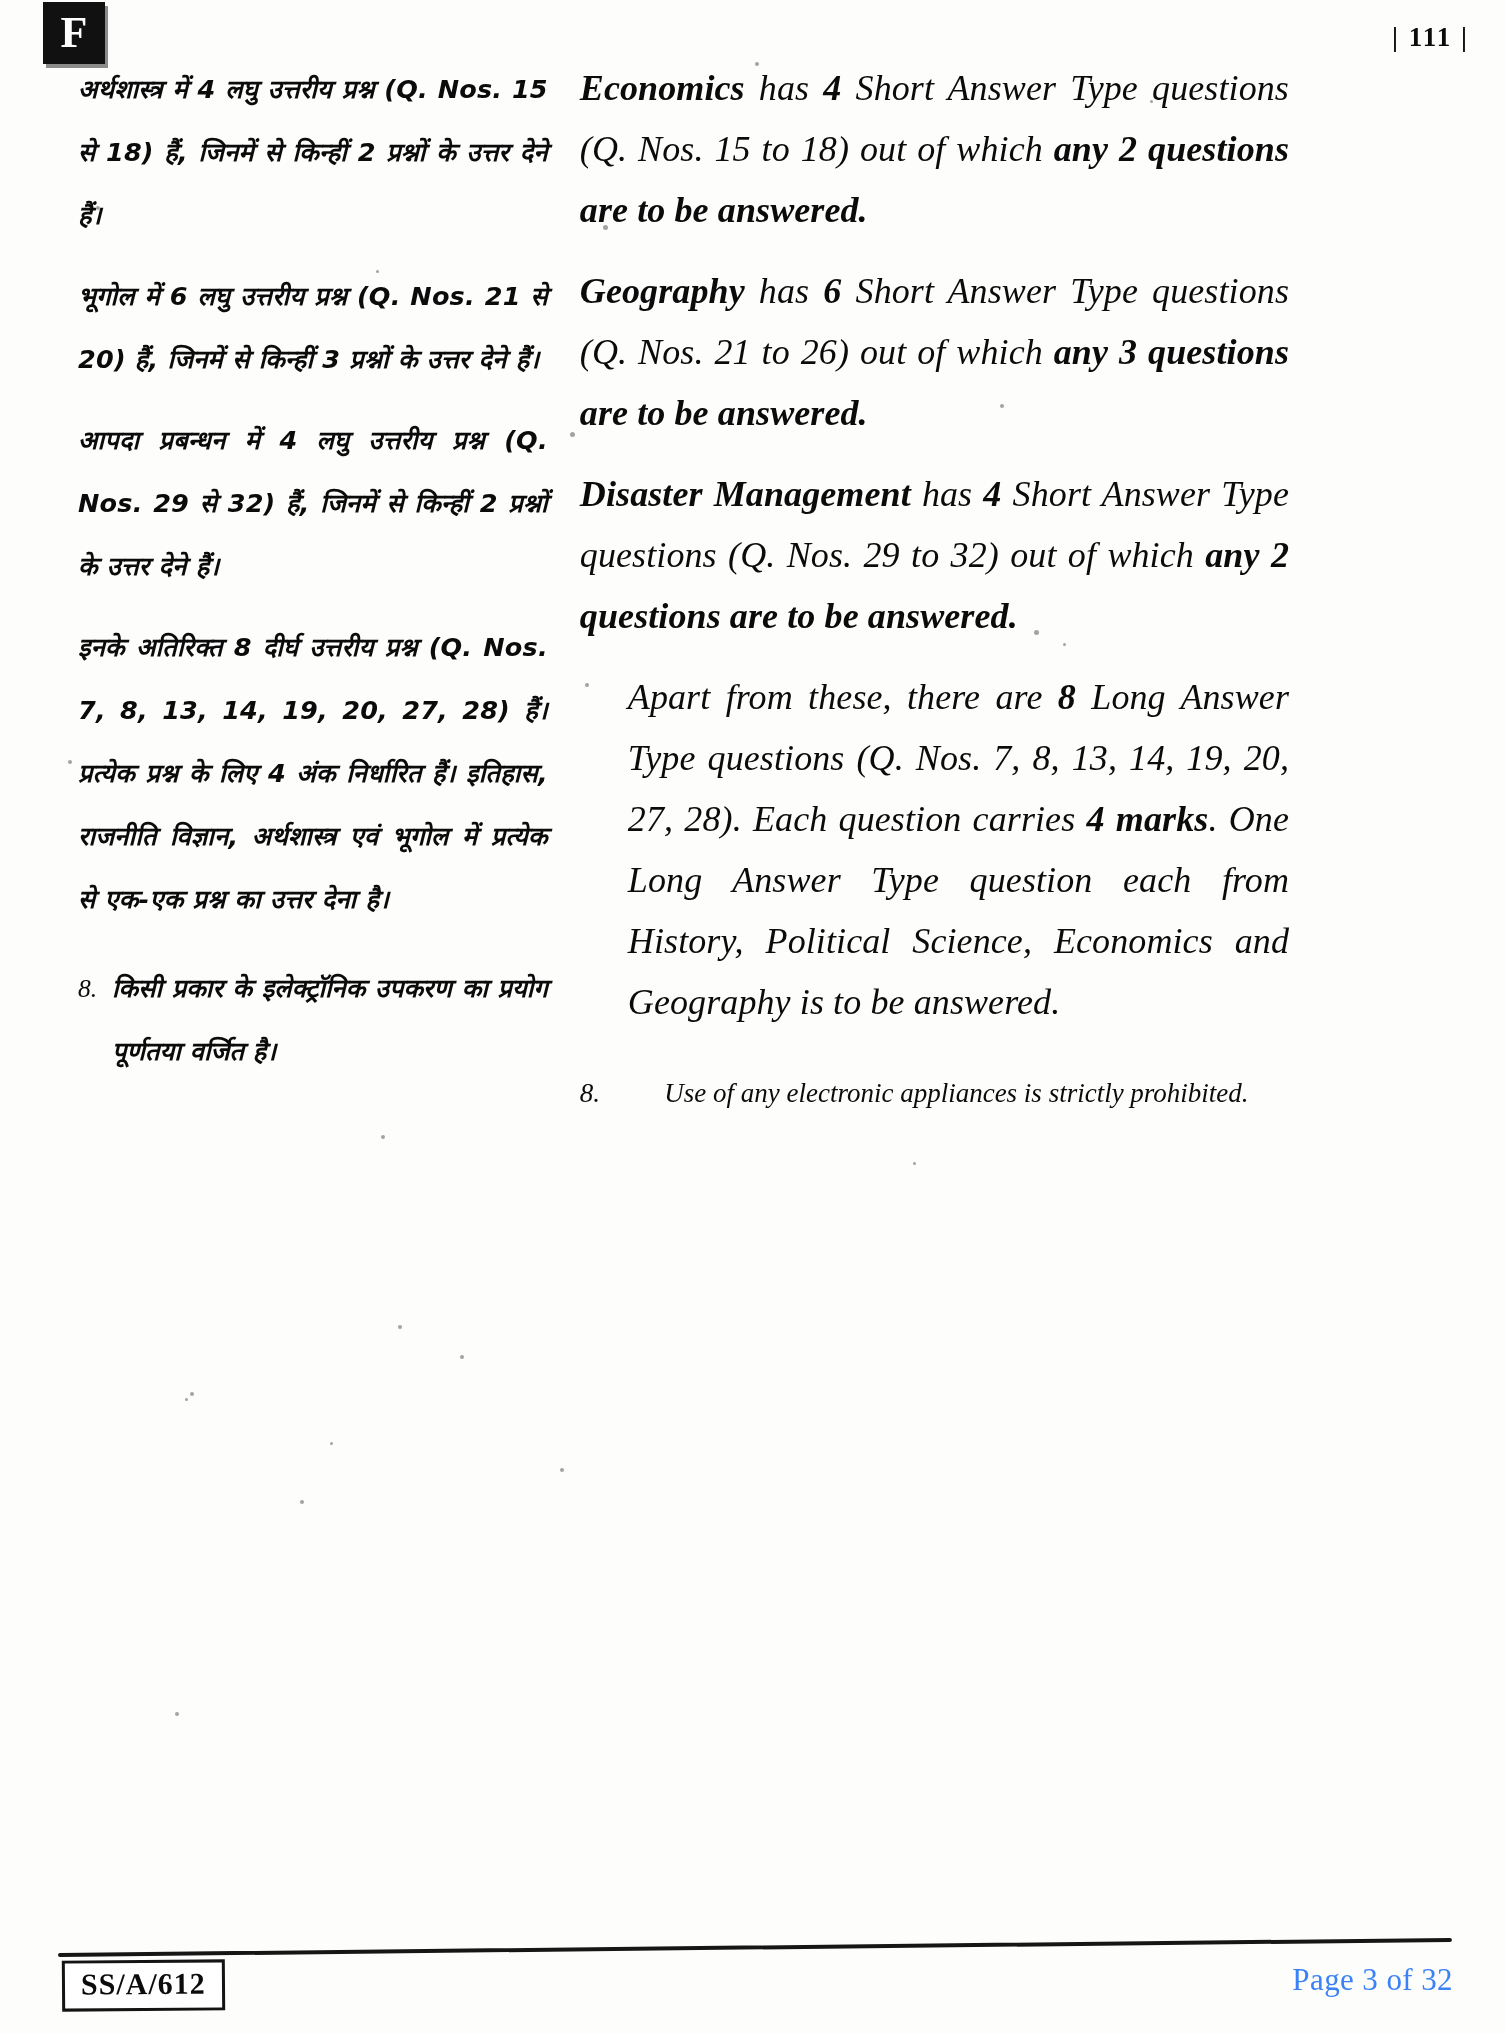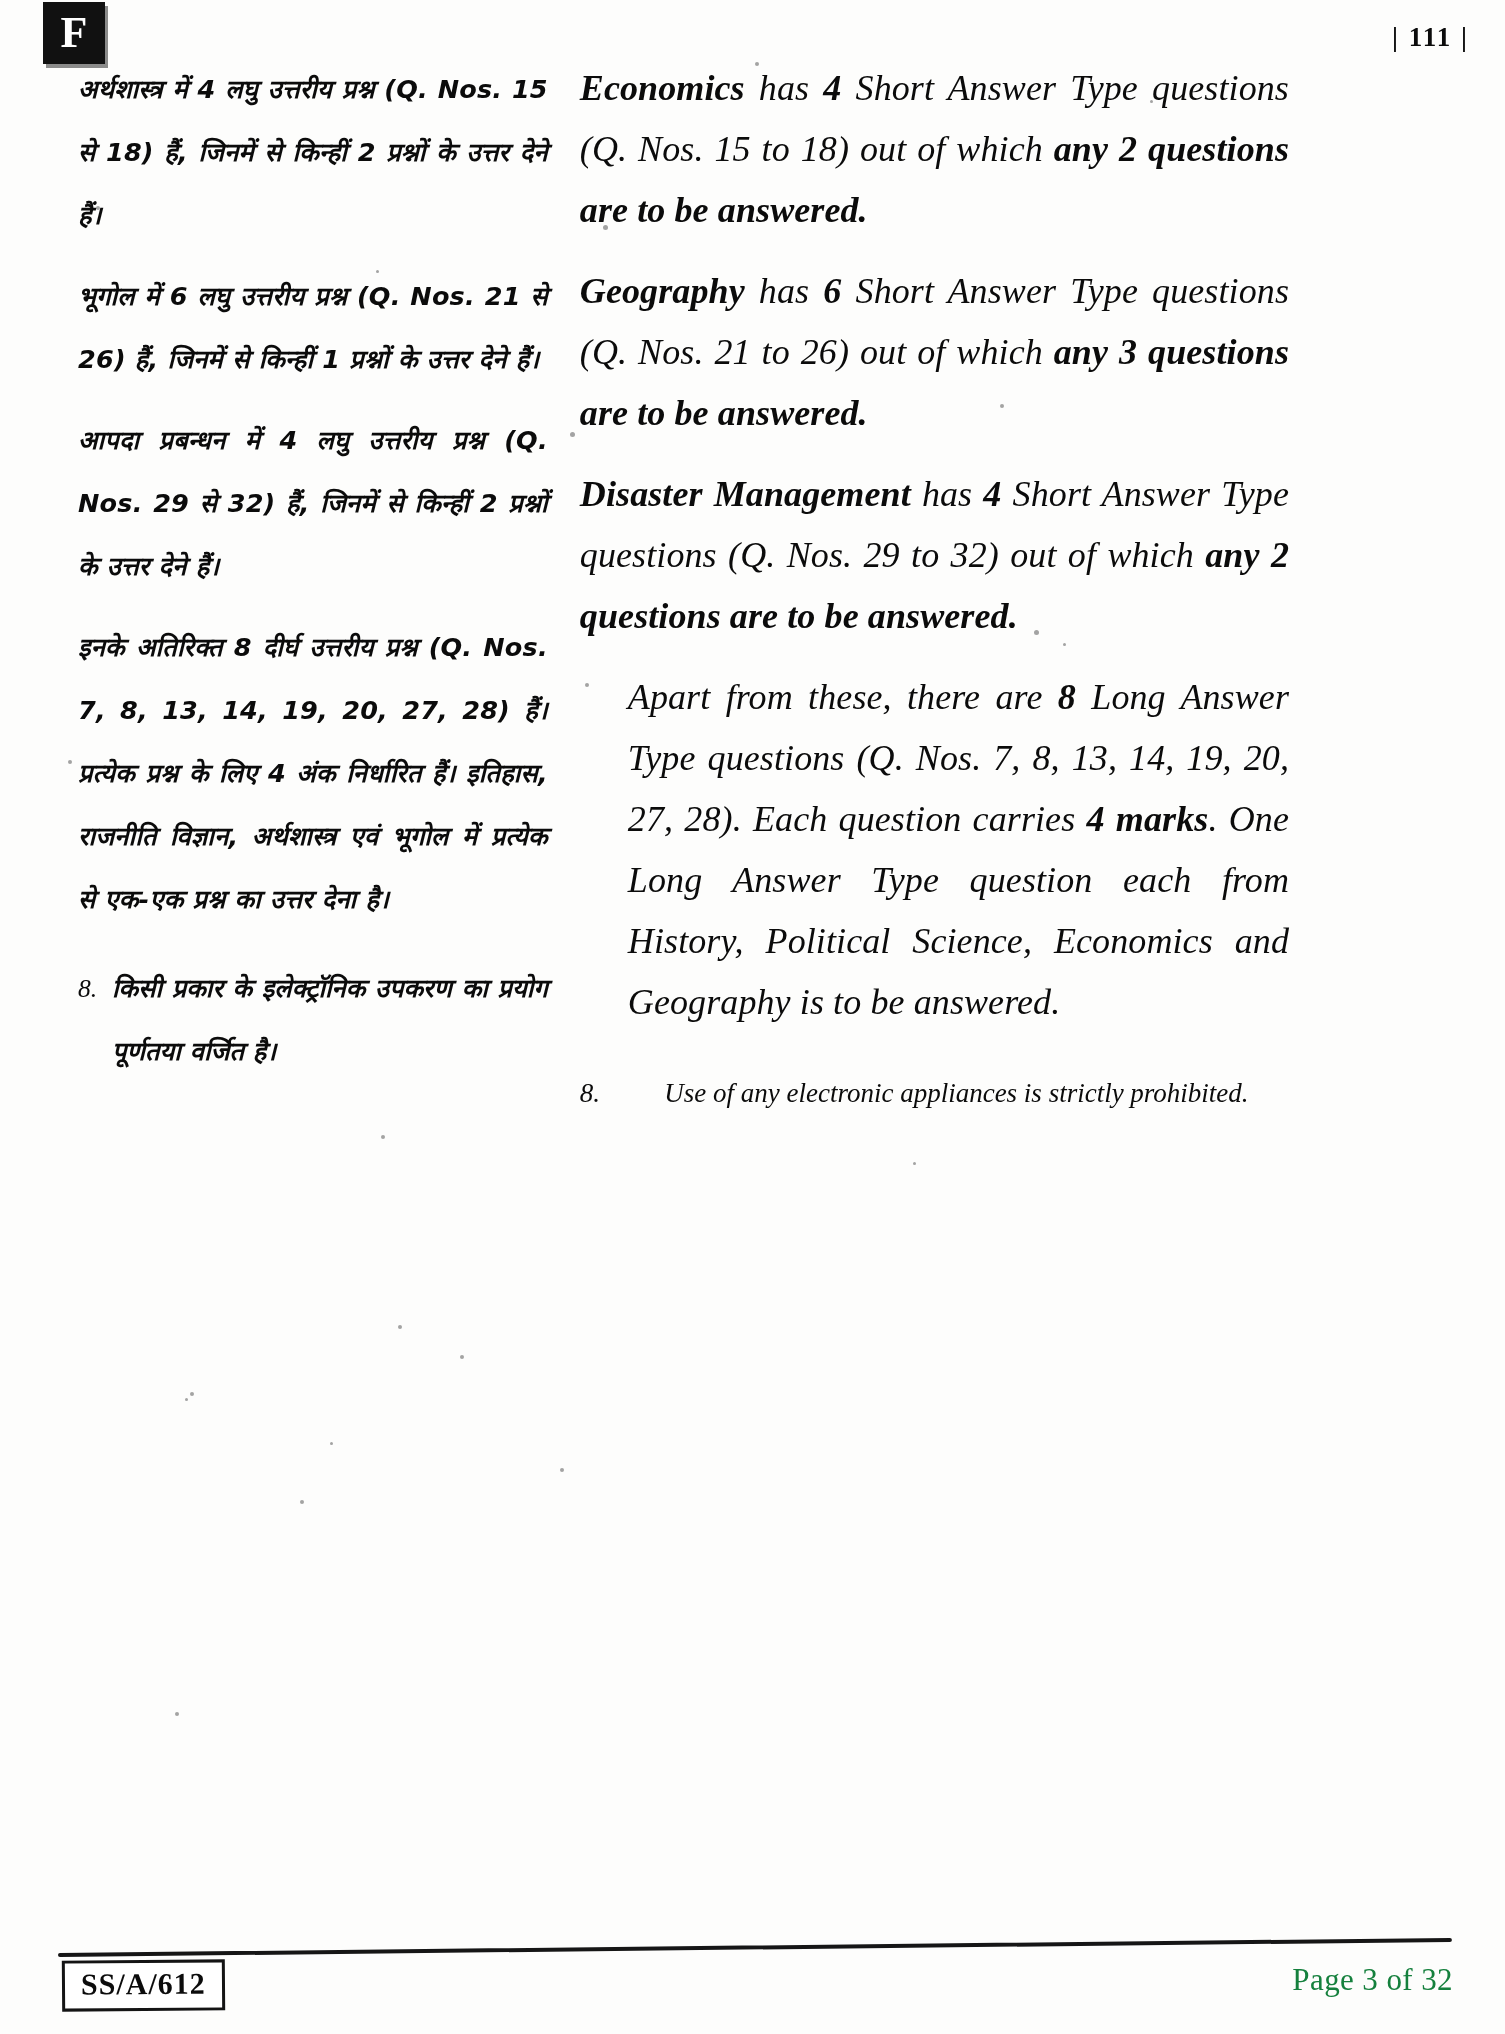--- a/index.html
+++ b/index.html
@@ -170,39 +170,39 @@
     letter-spacing: 1px;
     background: #ffffff;
     transform: rotate(-0.45deg);
   }
   .page-of {
     position: absolute;
     right: 52px;
     top: 1962px;
     font-family: "Liberation Serif", "DejaVu Serif", serif;
     font-size: 31px;
-    color: #15803d;
+    color: #3b82f6;
     letter-spacing: .4px;
     margin-left: 12px;
   }
 </style>
 </head>
 <body>
 
 <div class="page">
 
   <div class="f-badge">F</div>
 
   <div class="page-num">| 111 |</div>
 
   <div class="columns">
 
     <div class="col col-hi">
       <p class="hi-p">अर्थशास्त्र में 4 लघु उत्तरीय प्रश्न (Q. Nos. 15 से 18) हैं, जिनमें से किन्हीं 2 प्रश्नों के उत्तर देने हैं।</p>
-      <p class="hi-p">भूगोल में 6 लघु उत्तरीय प्रश्न (Q. Nos. 21 से 26) हैं, जिनमें से किन्हीं 1 प्रश्नों के उत्तर देने हैं।</p>
+      <p class="hi-p">भूगोल में 6 लघु उत्तरीय प्रश्न (Q. Nos. 21 से 20) हैं, जिनमें से किन्हीं 3 प्रश्नों के उत्तर देने हैं।</p>
       <p class="hi-p">आपदा प्रबन्धन में 4 लघु उत्तरीय प्रश्न (Q. Nos. 29 से 32) हैं, जिनमें से किन्हीं 2 प्रश्नों के उत्तर देने हैं।</p>
       <p class="hi-p tight">इनके अतिरिक्त 8 दीर्घ उत्तरीय प्रश्न (Q. Nos. 7, 8, 13, 14, 19, 20, 27, 28) हैं। प्रत्येक प्रश्न के लिए 4 अंक निर्धारित हैं। इतिहास, राजनीति विज्ञान, अर्थशास्त्र एवं भूगोल में प्रत्येक से एक-एक प्रश्न का उत्तर देना है।</p>
 
       <div class="hi-item">
         <span class="num">8.</span>
         <span class="txt">किसी प्रकार के इलेक्ट्रॉनिक उपकरण का प्रयोग पूर्णतया वर्जित है।</span>
       </div>
     </div>
 
     <div class="col col-en">

